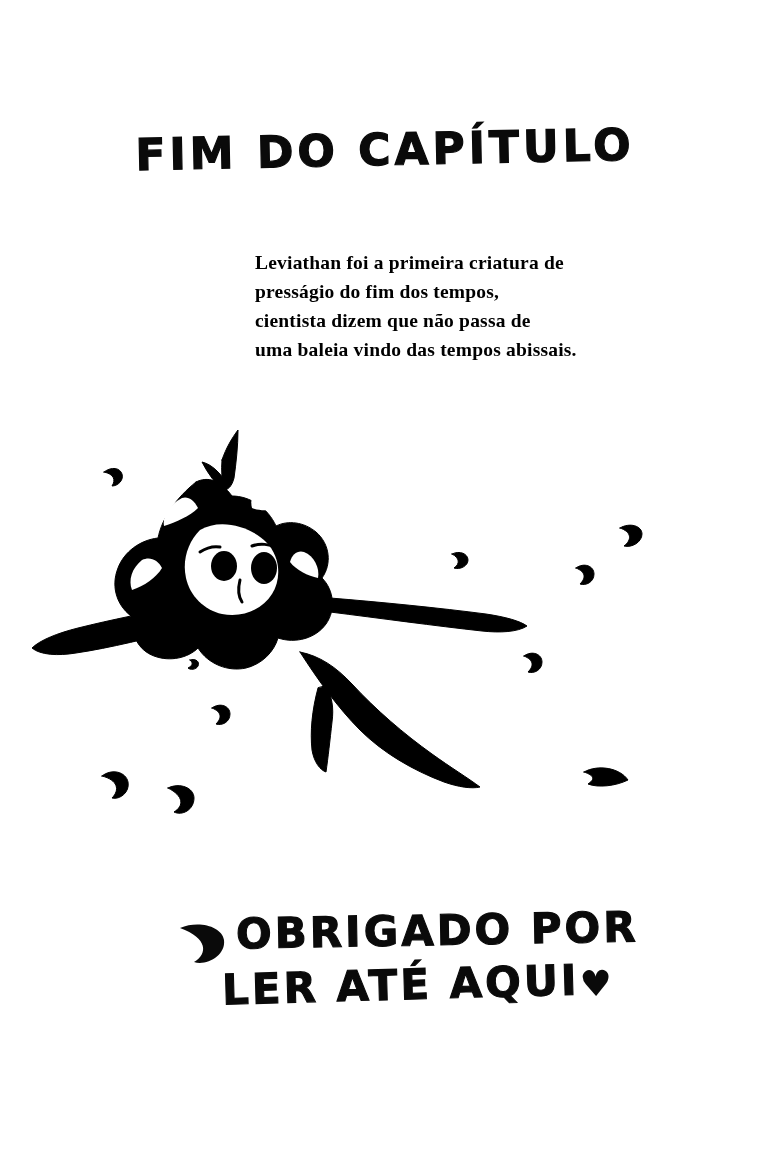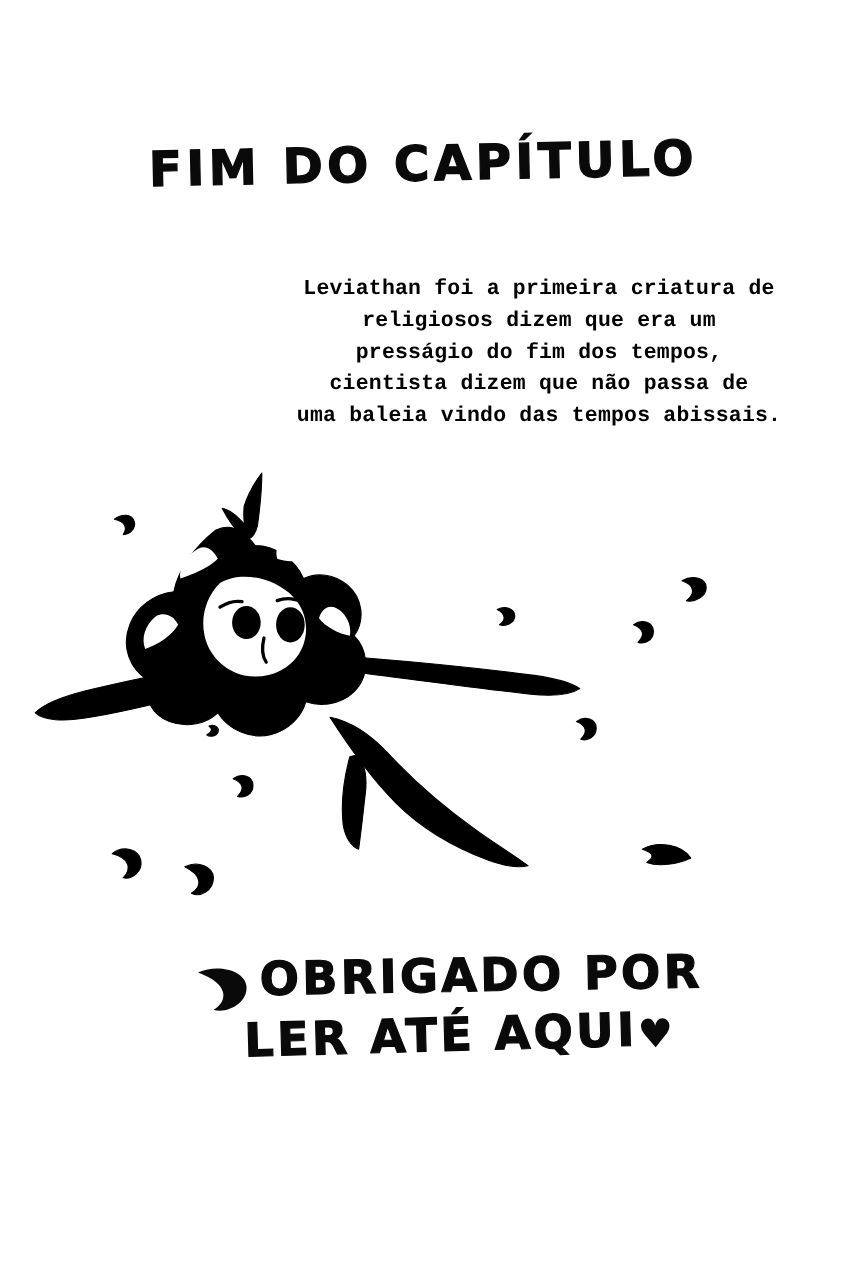--- a/index.html
+++ b/index.html
@@ -38,22 +38,21 @@
     transform: rotate(-1.2deg);
     -webkit-text-stroke: 1.2px #0a0a0a;
   }
 
   
   .narration {
     position: absolute;
     left: 255px;
     top: 248px;
     width: 470px;
-    text-align: center;
-    font-family: Liberation Mono, monospace;
+    font-family: Liberation Serif, serif;
     font-weight: 700;
     font-size: 19.5px;
     line-height: 29px;
     letter-spacing: 0.2px;
     color: #000000;
   }
 
   
   .artwork {
     position: absolute;
@@ -61,21 +60,21 @@
     top: 420px;
     width: 770px;
     height: 420px;
   }
   .artwork svg { display: block; }
 
   
   .thanks {
     position: absolute;
     left: 0;
-    top: 852px;
+    top: 896px;
     width: 742px;
     height: 140px;
     pointer-events: none;
     text-decoration: underline;
   }
   .thanks-line {
     position: absolute;
     font-family: "DejaVu Sans", sans-serif;
     font-weight: 700;
     font-size: 42px;
@@ -103,21 +102,20 @@
 </style>
 </head>
 <body>
 
 <div class="page">
 
   <div class="chapter-heading">FIM DO CAPÍTULO</div>
 
   <div class="narration">
     <div>Leviathan foi a primeira criatura de</div>
-    <div>religiosos dizem que era um</div>
     <div>presságio do fim dos tempos,</div>
     <div>cientista dizem que não passa de</div>
     <div>uma baleia vindo das tempos abissais.</div>
   </div>
 
   <div class="artwork">
     <svg width="770" height="420" viewBox="0 0 770 420" xmlns="http://www.w3.org/2000/svg">
       <g fill="#000000" stroke="#000000" stroke-linecap="round" stroke-linejoin="round">
 
         <path d="M185 185 C150 192 110 200 78 208 C58 213 40 220 32 228 C40 235 58 236 76 233 C110 228 150 218 188 208 Z"></path>

